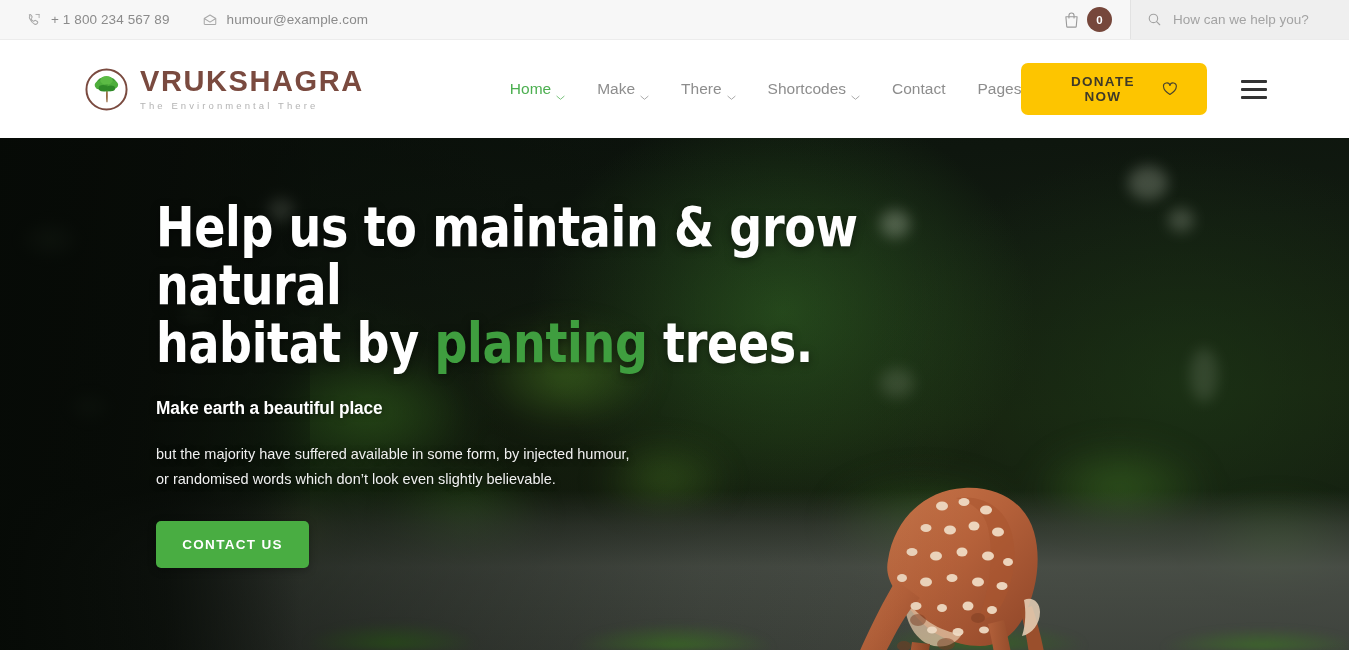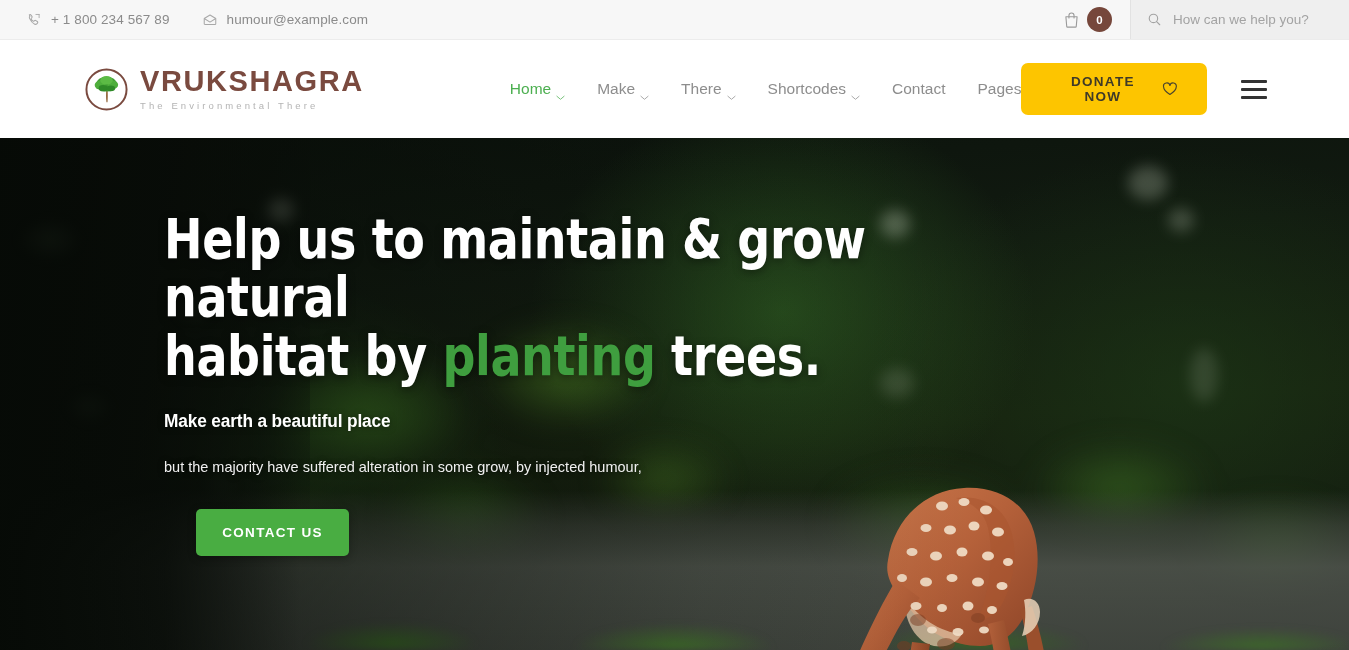--- a/index.html
+++ b/index.html
@@ -165,21 +165,21 @@
   
   .fawn { position:absolute; left:792px; top:272px; width:330px; height:378px; }
   .vignette {
     position:absolute; inset:0;
     background:
       linear-gradient(90deg,rgba(6,10,6,.78) 0%,rgba(6,10,6,.42) 26%,rgba(6,10,6,.1) 52%,rgba(6,10,6,0) 72%),
       radial-gradient(ellipse 150% 130% at 50% 45%, transparent 52%, rgba(4,8,4,.55) 100%);
   }
 
   .hero-content {
-    position:absolute; left:164px; top:0; width:830px; height:100%;
+    position:absolute; left:156px; top:0; width:830px; height:100%;
     display:flex; flex-direction:column; justify-content:center;
     z-index:5; padding-bottom:22px;
   }
   .hero-title {
     font-family:"DejaVu Sans Condensed","Liberation Sans Narrow","Liberation Sans", sans-serif;
     font-size:55px; font-weight:bold; color:#fff;
     line-height:1.06; letter-spacing:-.4px;
     text-shadow:0 2px 10px rgba(0,0,0,.45);
     transform:scaleX(.93); transform-origin:left center;
   }
@@ -196,21 +196,20 @@
     font-size:14.5px; color:#f0f0f0; line-height:25px;
     text-shadow:0 1px 6px rgba(0,0,0,.55);
   }
   .contact-btn {
     margin-top:29px; width:153px; height:47px;
     background:#49ad42; border:none; border-radius:5px;
     color:#fff; font-family:"Liberation Sans", sans-serif;
     font-size:13.5px; font-weight:bold; letter-spacing:1.3px;
     cursor:pointer;
     box-shadow:0 2px 9px rgba(0,0,0,.3);
-    margin-left:32px;
   }
 </style>
 </head>
 <body>
 
 <div class="topbar">
   <div class="tb-left">
 
     <a class="tb-item" href="#" style="text-decoration:none">
       <span class="tb-icon">
@@ -445,18 +444,19 @@
 
   <div class="hero-content">
     <h1 class="hero-title">
       <span>Help us to maintain &amp; grow natural</span><br>
       <span>habitat by </span><span class="hl">planting</span><span> trees.</span>
     </h1>
 
     <div class="hero-sub">Make earth a beautiful place</div>
 
     <div class="hero-body">
-      <div>but the majority have suffered alteration in some grow, by injected humour,</div>
+      <div>but the majority have suffered available in some form, by injected humour,</div>
+      <div>or randomised words which don’t look even slightly believable.</div>
     </div>
 
     <button class="contact-btn">CONTACT US</button>
   </div>
 </div>
 
 </body></html>

